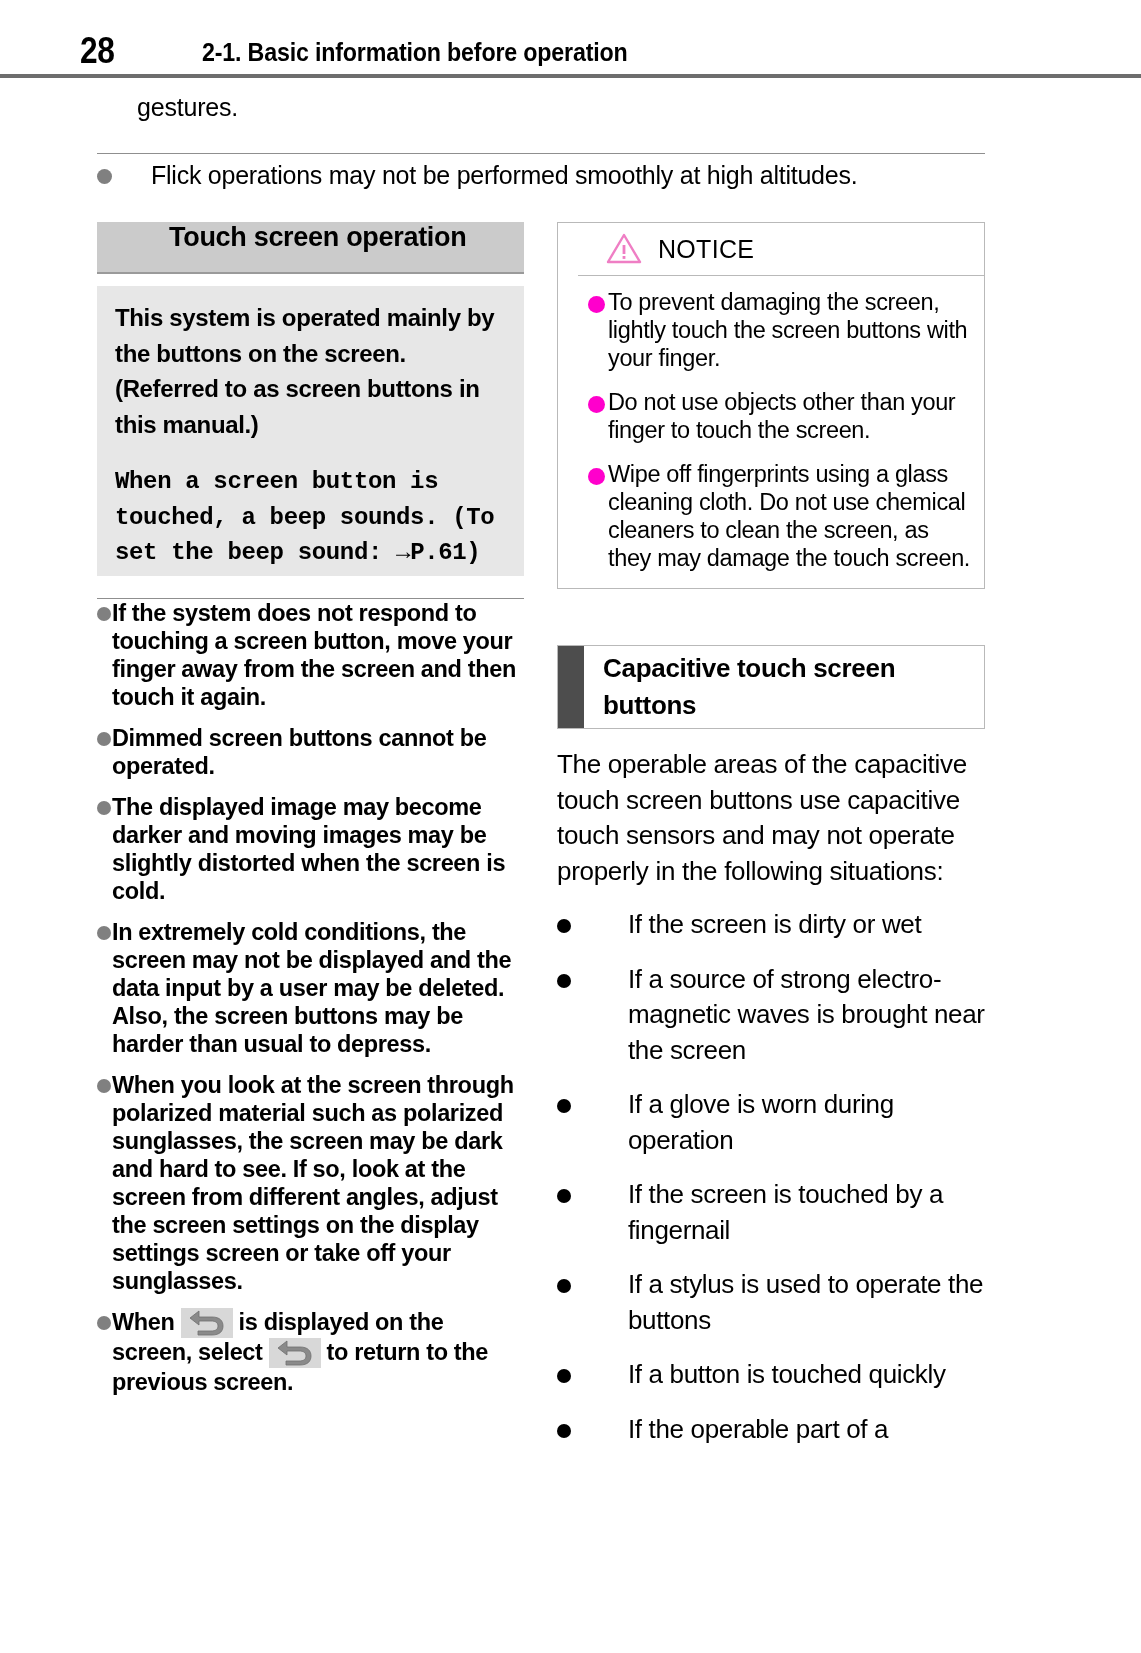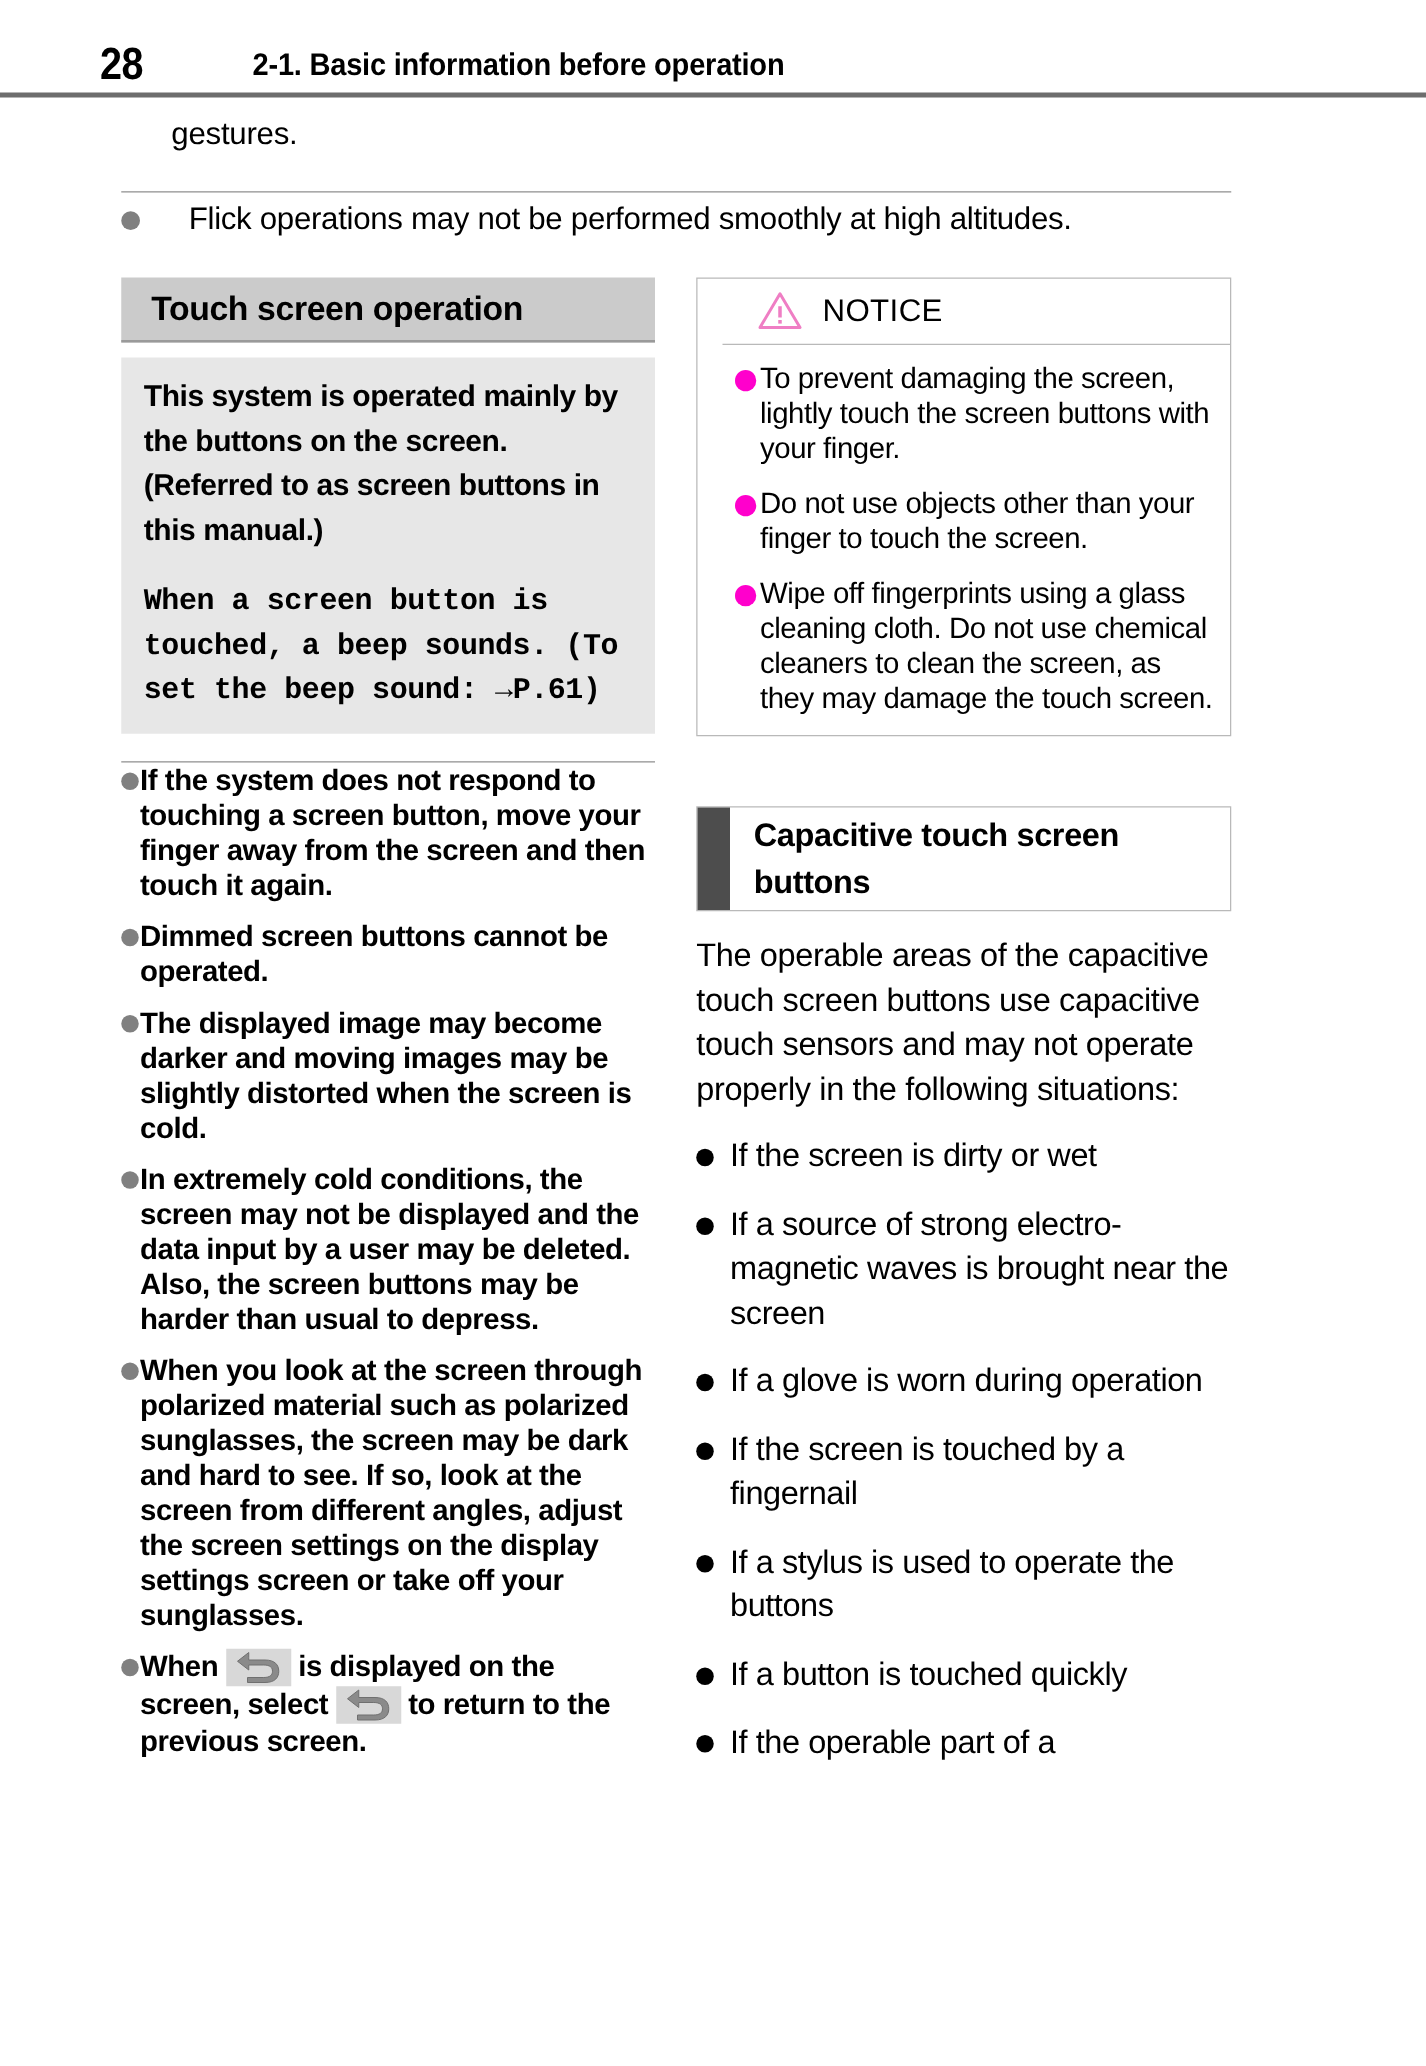--- a/index.html
+++ b/index.html
@@ -102,45 +102,46 @@
   .col-right {
     position: absolute;
     left: 557px;
     top: 222px;
     width: 428px;
   }
 
   
   .section-heading {
     display: flex;
-    align-items: center;
+    align-items: flex-start;
     background: #cbcbcb;
     border-bottom: 2px solid #9a9a9a;
     height: 50px;
+    gap: 48px;
   }
   .section-heading .accent {
     flex: 0 0 auto;
     width: 12px;
     background: #646464;
   }
   .section-heading .label {
     flex: 1 1 auto;
     display: flex;
     align-items: center;
     padding-left: 12px;
     font-size: 27px;
     font-weight: bold;
     letter-spacing: -0.3px;
   }
 
   
   .lead-box {
     margin-top: 12px;
     background: #e7e7e7;
-    padding: 14px 16px 16px 18px;
+    padding: 14px 16px 5px 18px;
   }
   .lead-box p {
     margin: 0;
     font-size: 24px;
     font-weight: bold;
     line-height: 35.5px;
     letter-spacing: -0.35px;
   }
   .lead-box p + p {
     margin-top: 22px;
@@ -286,20 +287,21 @@
     height: 14px;
     border-radius: 50%;
     background: #000000;
     margin-top: 12px;
     margin-right: 13px;
   }
   .right-item .txt {
     font-size: 26px;
     line-height: 35.5px;
     letter-spacing: -0.35px;
+    margin-left: 44px;
   }
 </style>
 </head>
 <body>
 
 <div class="page-header">
   <div class="page-number">28</div>
   <div class="header-title">2-1. Basic information before operation</div>
   <div class="header-rule"></div>
 </div>

